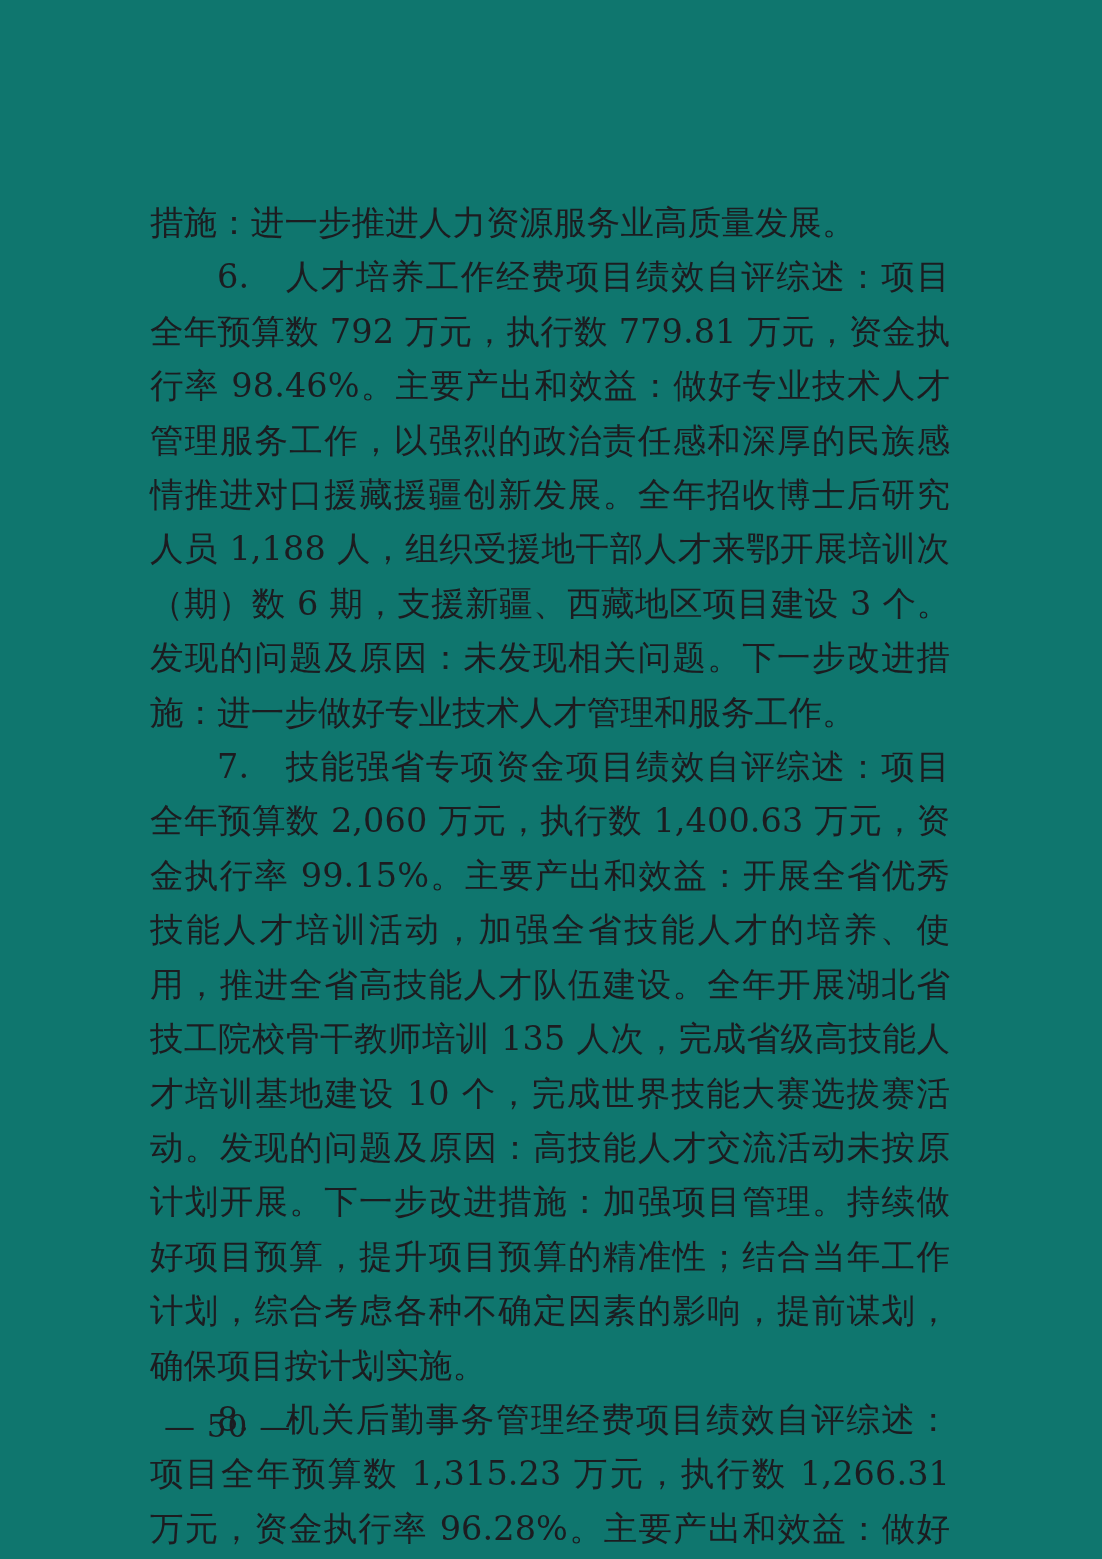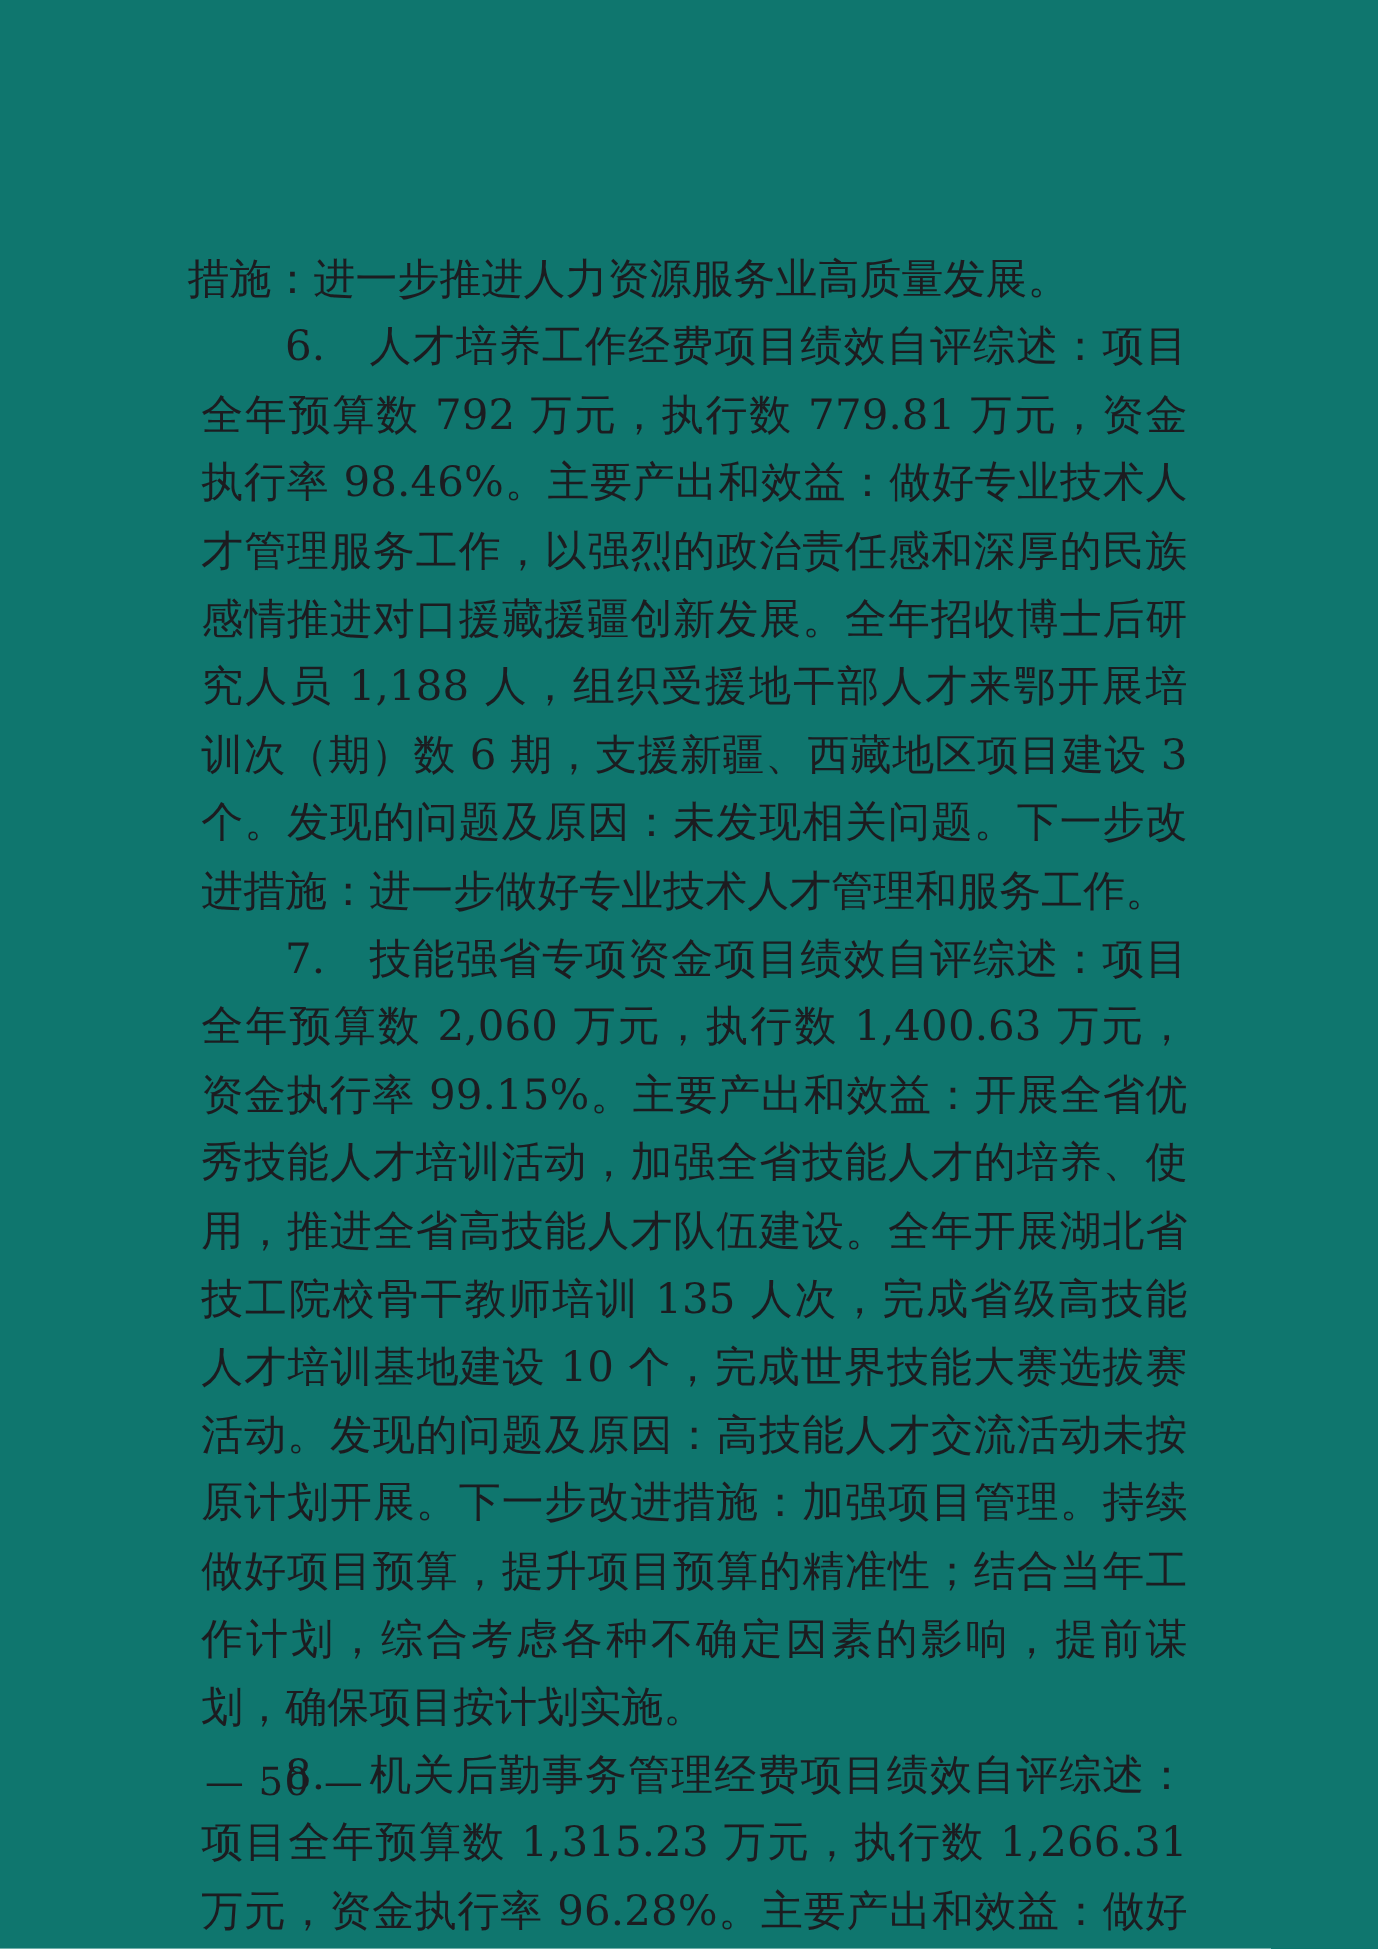--- a/index.html
+++ b/index.html
@@ -40,21 +40,20 @@
   }
 
   
   .para.continuation {
     text-indent: 0;
   }
 
   
   .para.numbered {
     text-indent: 67px;
-    margin-left: 11px;
   }
 
   .page-number {
     position: absolute;
     left: 164px;
     top: 1404px;
     font-size: 31px;
     line-height: 44px;
     color: #1c1c20;
     letter-spacing: 1px;

